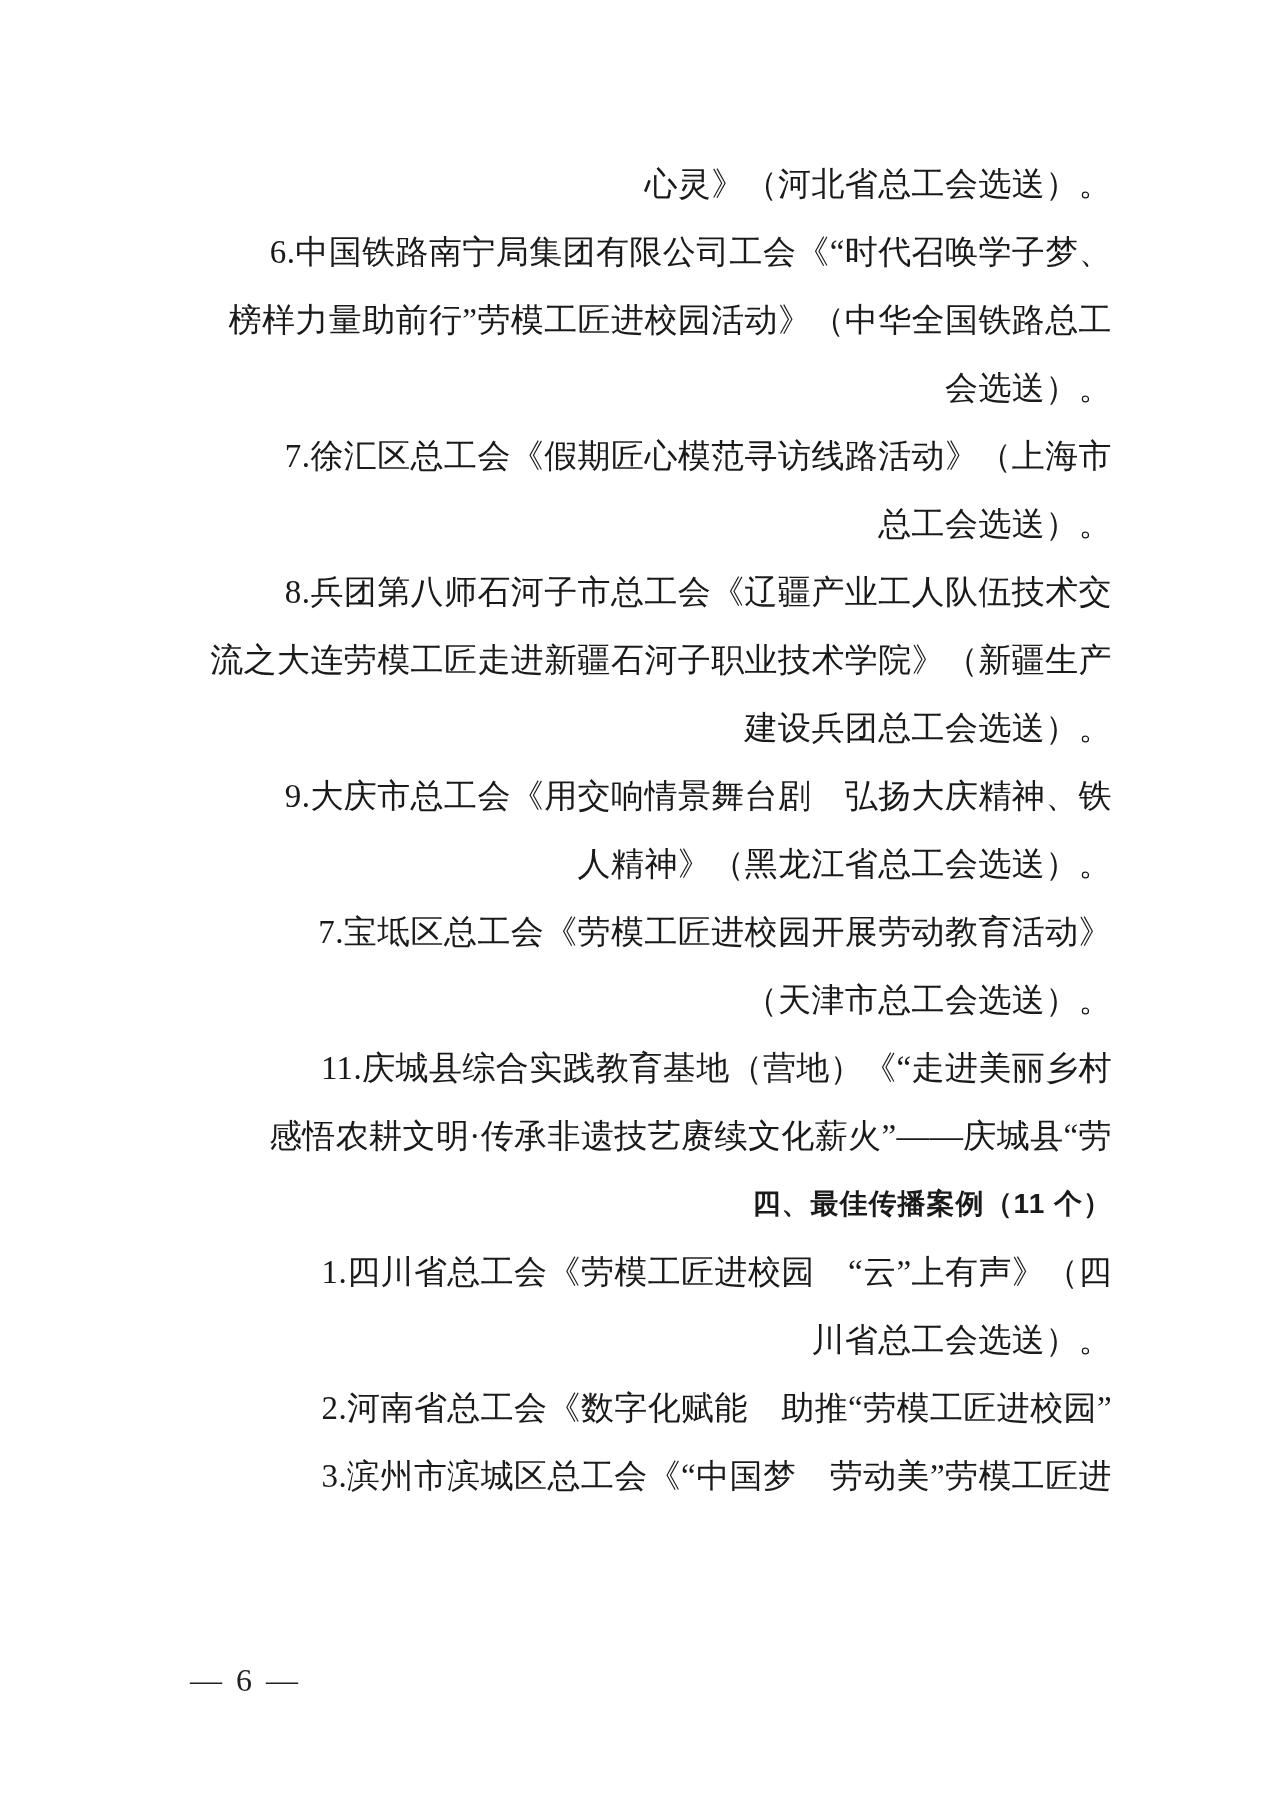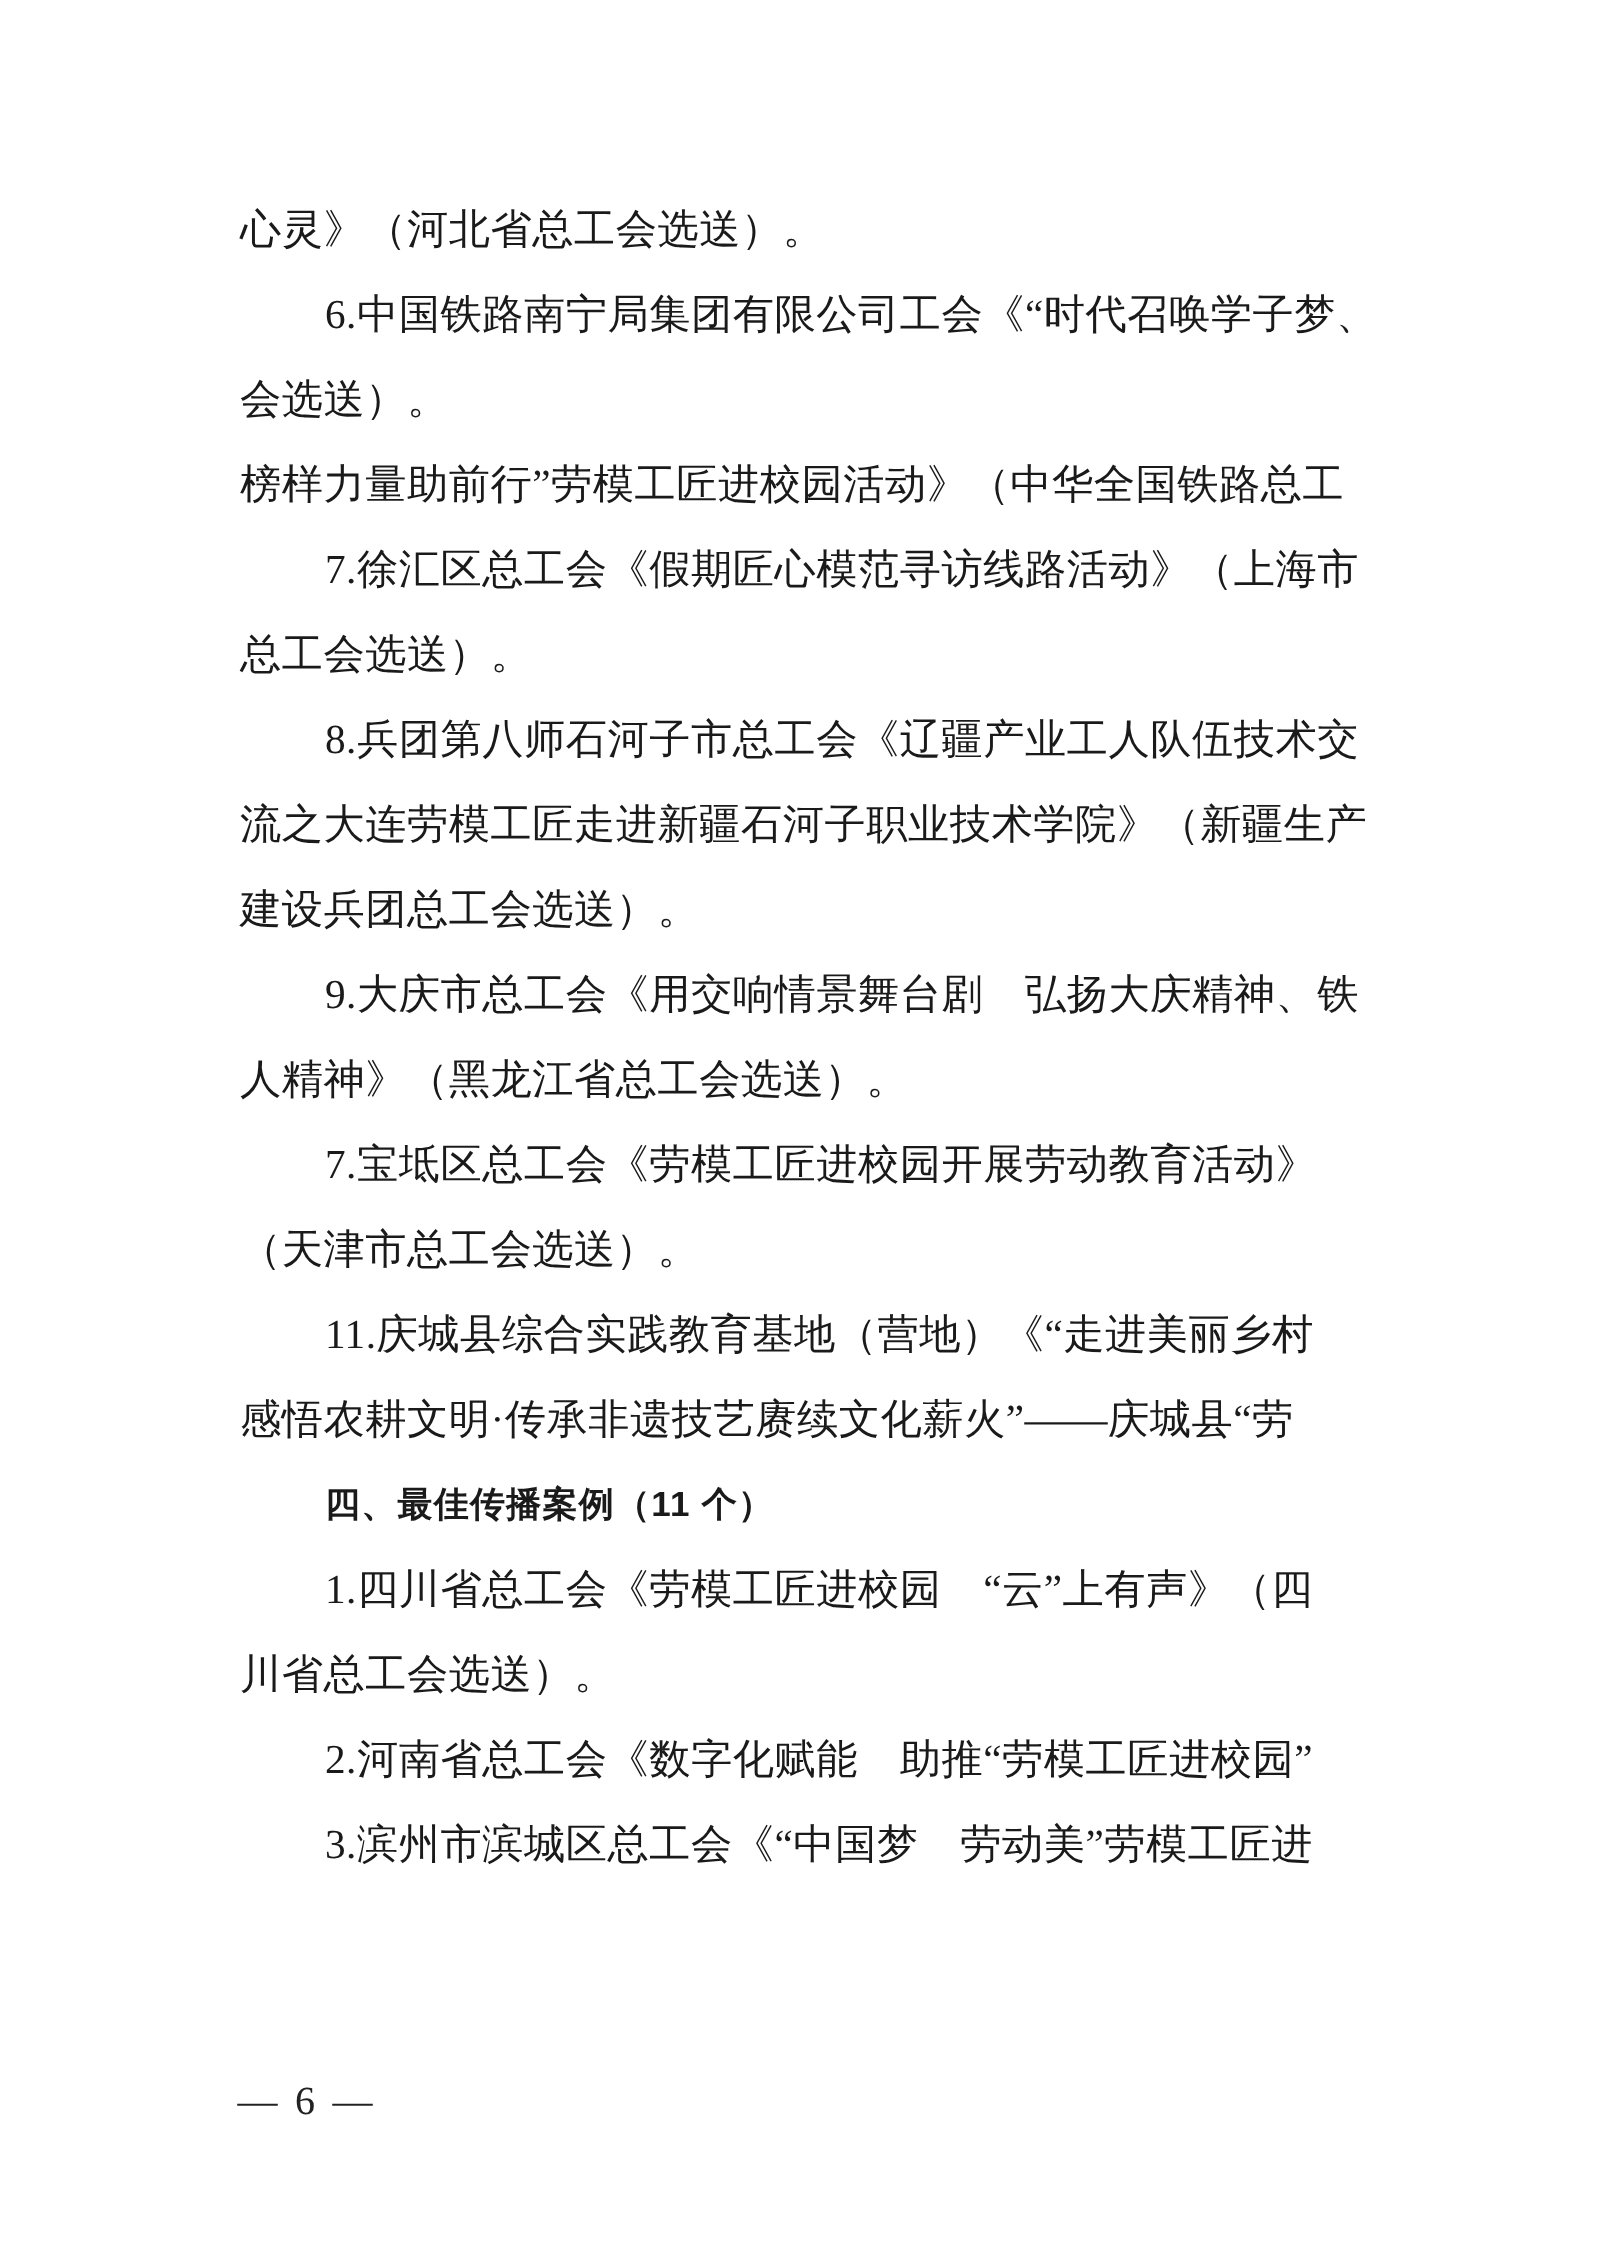--- a/index.html
+++ b/index.html
@@ -7,20 +7,21 @@
     padding: 0;
     background: #ffffff;
   }
   .page {
     position: relative;
     width: 1280px;
     height: 1810px;
     background: #ffffff;
     color: #1a1a1a;
     overflow: hidden;
+    text-align: right;
   }
   .doc-body {
     position: absolute;
     left: 192px;
     top: 150px;
     width: 920px;
   }
   .line {
     height: 68px;
     line-height: 68px;
@@ -51,22 +52,22 @@
     white-space: nowrap;
   }
 </style>
 </head>
 <body>
 
 <div class="page">
   <main class="doc-body" id="doc-body">
       <div class="line">心灵》（河北省总工会选送）。</div>
       <div class="line indent">6.中国铁路南宁局集团有限公司工会《“时代召唤学子梦、</div>
+      <div class="line">榜样力量助前行”劳模工匠进校园活动》（中华全国铁路总工</div>
       <div class="line">会选送）。</div>
-      <div class="line">榜样力量助前行”劳模工匠进校园活动》（中华全国铁路总工</div>
       <div class="line indent">7.徐汇区总工会《假期匠心模范寻访线路活动》（上海市</div>
       <div class="line">总工会选送）。</div>
       <div class="line indent">8.兵团第八师石河子市总工会《辽疆产业工人队伍技术交</div>
       <div class="line">流之大连劳模工匠走进新疆石河子职业技术学院》（新疆生产</div>
       <div class="line">建设兵团总工会选送）。</div>
       <div class="line indent">9.大庆市总工会《用交响情景舞台剧　弘扬大庆精神、铁</div>
       <div class="line">人精神》（黑龙江省总工会选送）。</div>
       <div class="line indent">7.宝坻区总工会《劳模工匠进校园开展劳动教育活动》</div>
       <div class="line">（天津市总工会选送）。</div>
       <div class="line indent">11.庆城县综合实践教育基地（营地）《“走进美丽乡村</div>

